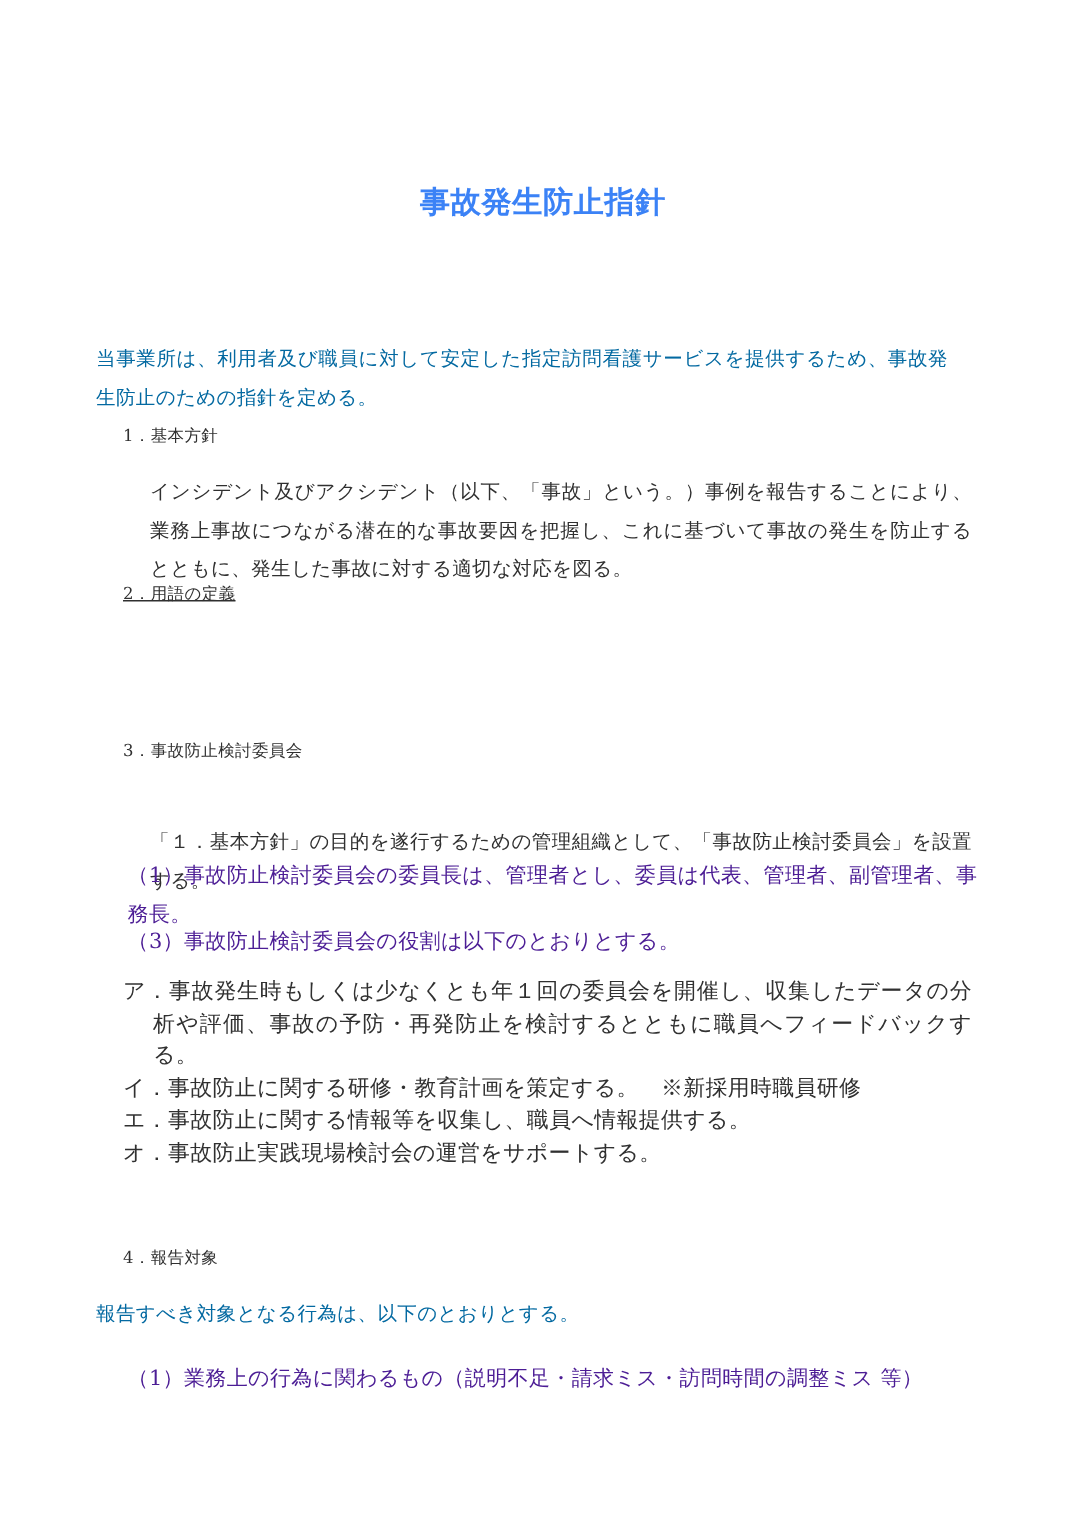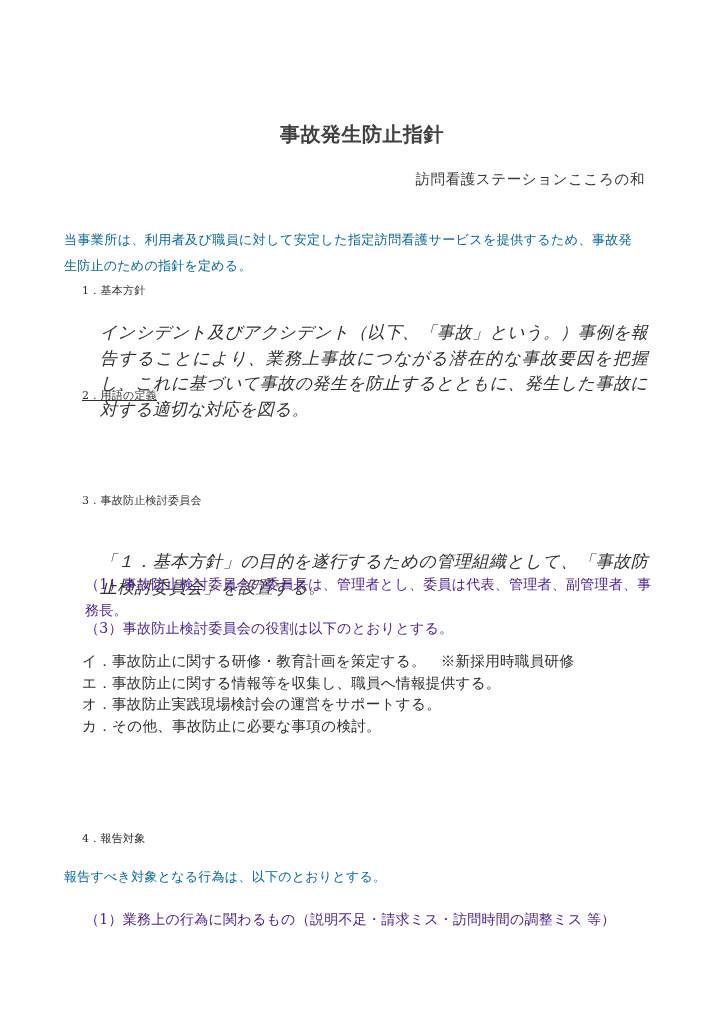--- a/index.html
+++ b/index.html
@@ -27,21 +27,21 @@
   
   .doc-title {
     position: absolute;
     top: 108px;
     left: 0;
     width: 724px;
     text-align: center;
     font-size: 20px;
     font-weight: bold;
     letter-spacing: 0.5px;
-    color: #404040;
+    color: #3b82f6;
   }
 
   .org-line {
     position: absolute;
     top: 170px;
     left: 80px;
     width: 565px;
     text-align: right;
     font-size: 14.5px;
     letter-spacing: 0.6px;
@@ -67,27 +67,26 @@
     line-height: 25.5px;
     letter-spacing: 0.25px;
     color: #303030;
     white-space: nowrap;
   }
 
   .indent-block {
     position: absolute;
     left: 100px;
     width: 548px;
-    font-size: 17px;
+    font-size: 13px;
     line-height: 25.5px;
     letter-spacing: 0.25px;
     color: #303030;
     text-align: justify;
     text-justify: inter-character;
-    font-style: italic;
   }
 
   .paren-item {
     position: absolute;
     left: 85px;
     width: 568px;
     font-size: 14px;
     line-height: 25.5px;
     letter-spacing: 0.25px;
     color: #4c1d95;
@@ -125,40 +124,39 @@
   #b4          { top: 851px; }
   #p3          { top: 893px; }
 </style>
 </head>
 <body>
 
 <div class="page">
 
   <h1 class="doc-title">事故発生防止指針</h1>
 
-  <div class="org-line">訪問看護ステーションこころの和</div>
 
   <p class="body-block" id="intro">当事業所は、利用者及び職員に対して安定した指定訪問看護サービスを提供するため、事故発生防止のための指針を定める。</p>
 
   <div class="heading-line" id="h1">1．基本方針</div>
   <p class="indent-block" id="b1">インシデント及びアクシデント（以下、「事故」という。）事例を報告することにより、業務上事故につながる潜在的な事故要因を把握し、これに基づいて事故の発生を防止するとともに、発生した事故に対する適切な対応を図る。</p>
 
   <div class="heading-line" id="h2">2．用語の定義</div>
 
   <div class="heading-line" id="h3">3．事故防止検討委員会</div>
   <p class="indent-block" id="b3">「１．基本方針」の目的を遂行するための管理組織として、「事故防止検討委員会」を設置する。</p>
 
   <p class="paren-item" id="p1">（1）事故防止検討委員会の委員長は、管理者とし、委員は代表、管理者、副管理者、事務長。</p>
   <p class="paren-item" id="p2">（3）事故防止検討委員会の役割は以下のとおりとする。</p>
 
   <div class="kana-list">
+    <div class="kana-item">ア．事故発生時もしくは少なくとも年１回の委員会を開催し、収集したデータの分析や評価、事故の予防・再発防止を検討するとともに職員へフィードバックする。</div>
     <div class="kana-item">イ．事故防止に関する研修・教育計画を策定する。　※新採用時職員研修</div>
     <div class="kana-item">エ．事故防止に関する情報等を収集し、職員へ情報提供する。</div>
     <div class="kana-item">オ．事故防止実践現場検討会の運営をサポートする。</div>
-    <div class="kana-item">カ．その他、事故防止に必要な事項の検討。</div>
   </div>
 
   <div class="heading-line" id="h4">4．報告対象</div>
   <p class="body-block" id="b4">報告すべき対象となる行為は、以下のとおりとする。</p>
 
   <p class="paren-item" id="p3">（1）業務上の行為に関わるもの（説明不足・請求ミス・訪問時間の調整ミス 等）</p>
 
 </div>
 
 </body></html>

